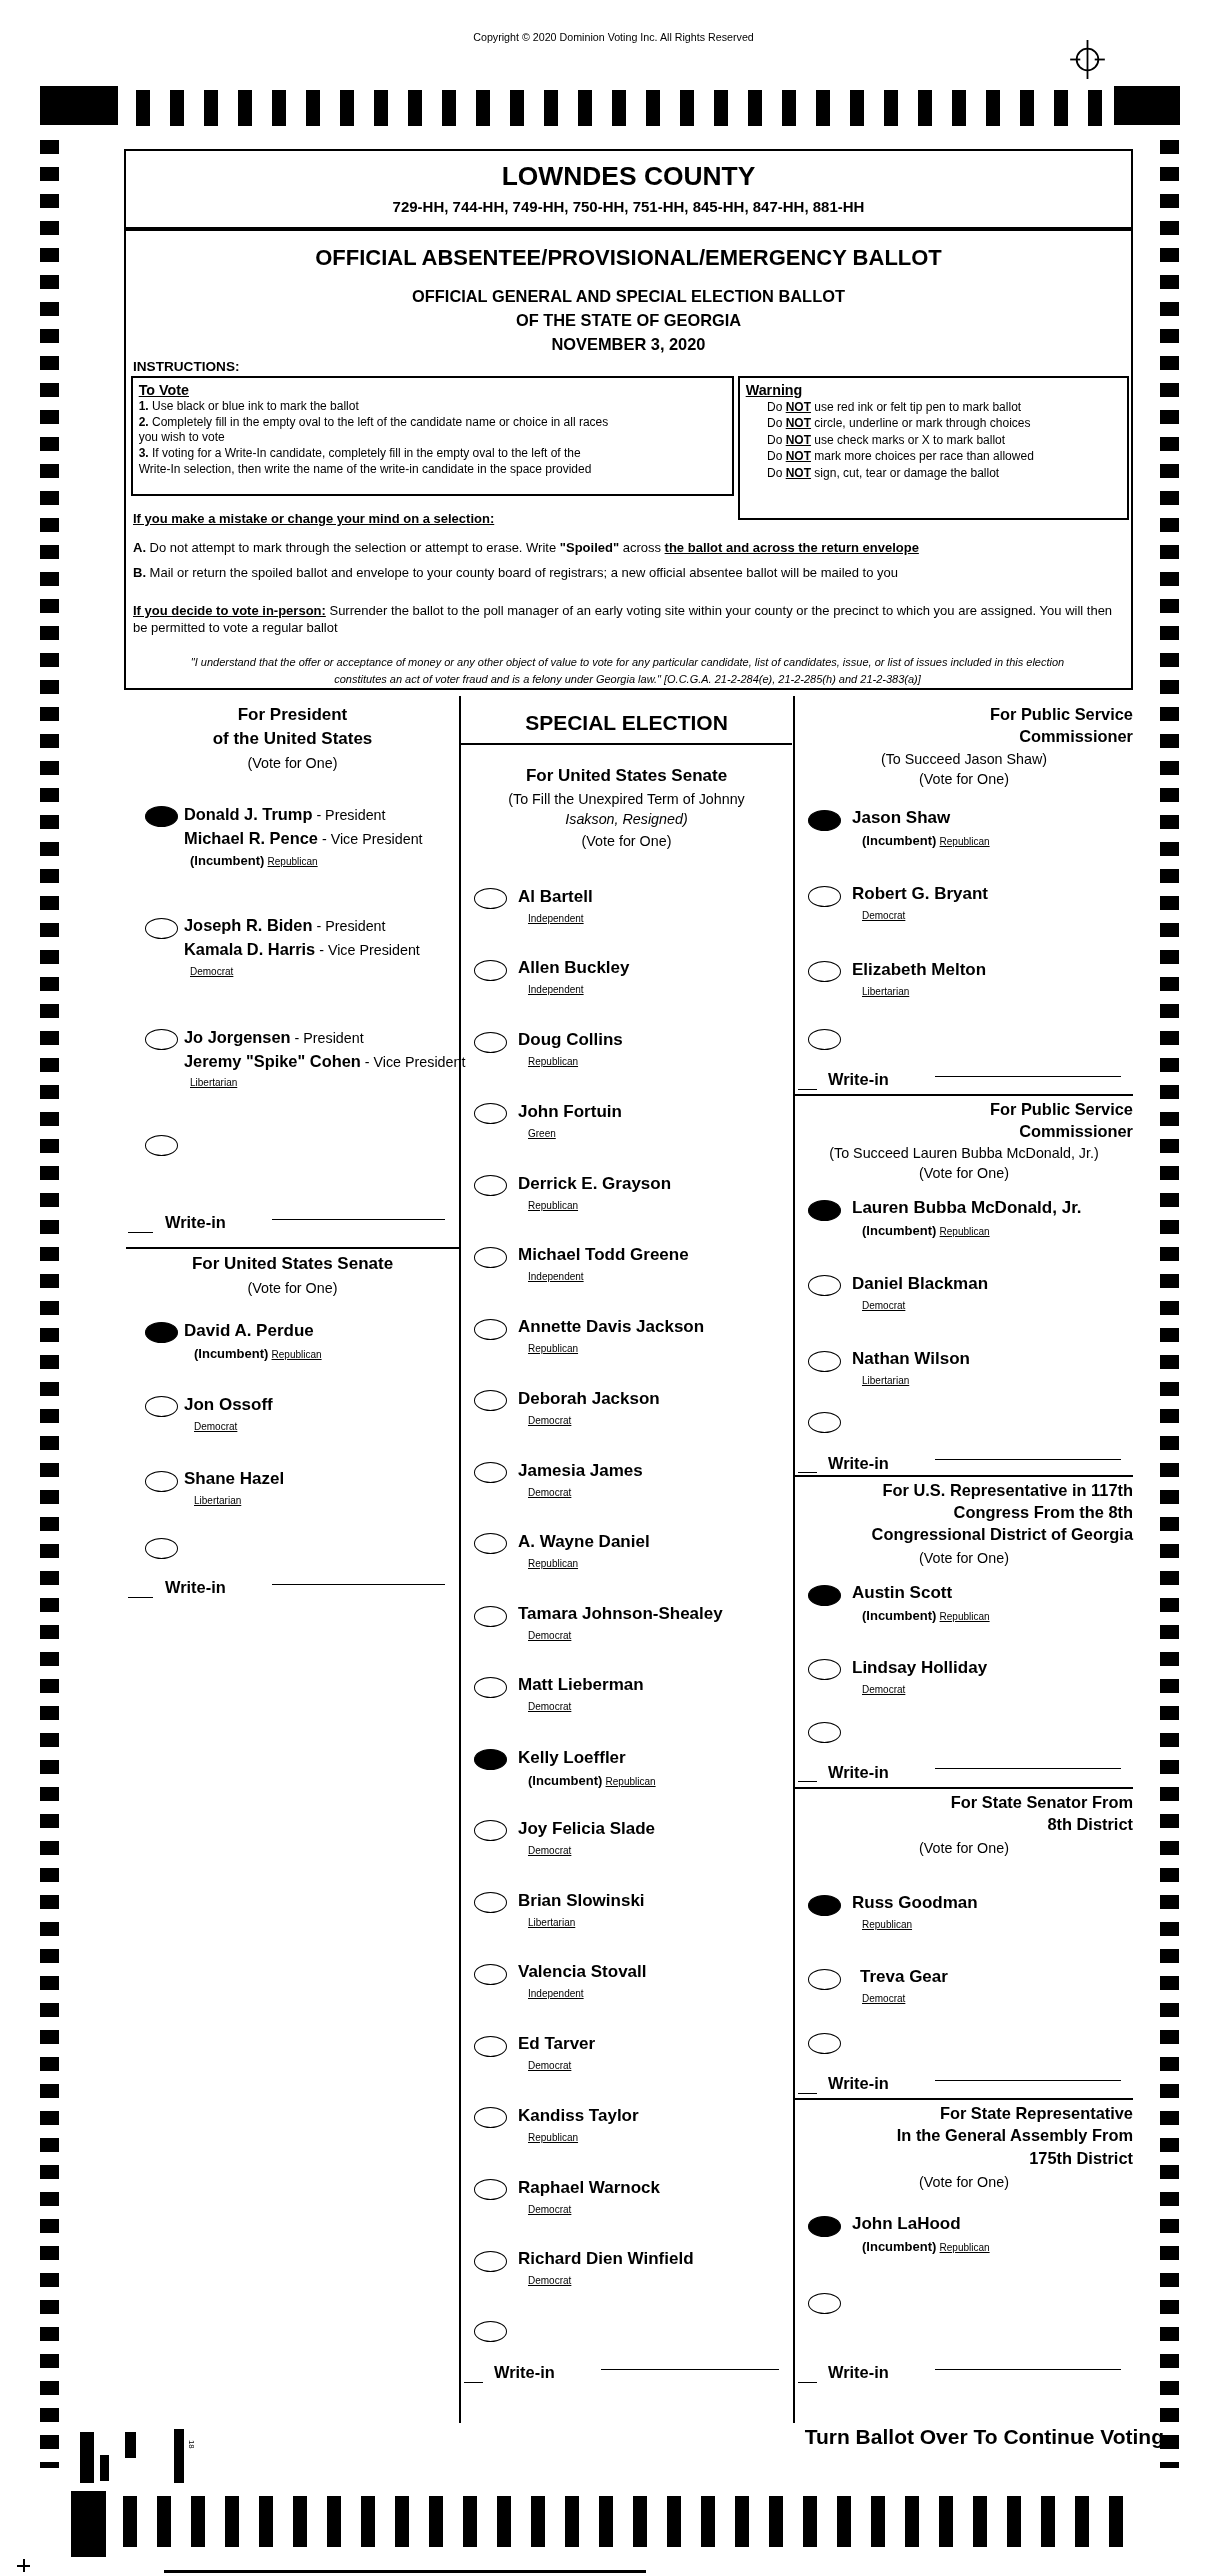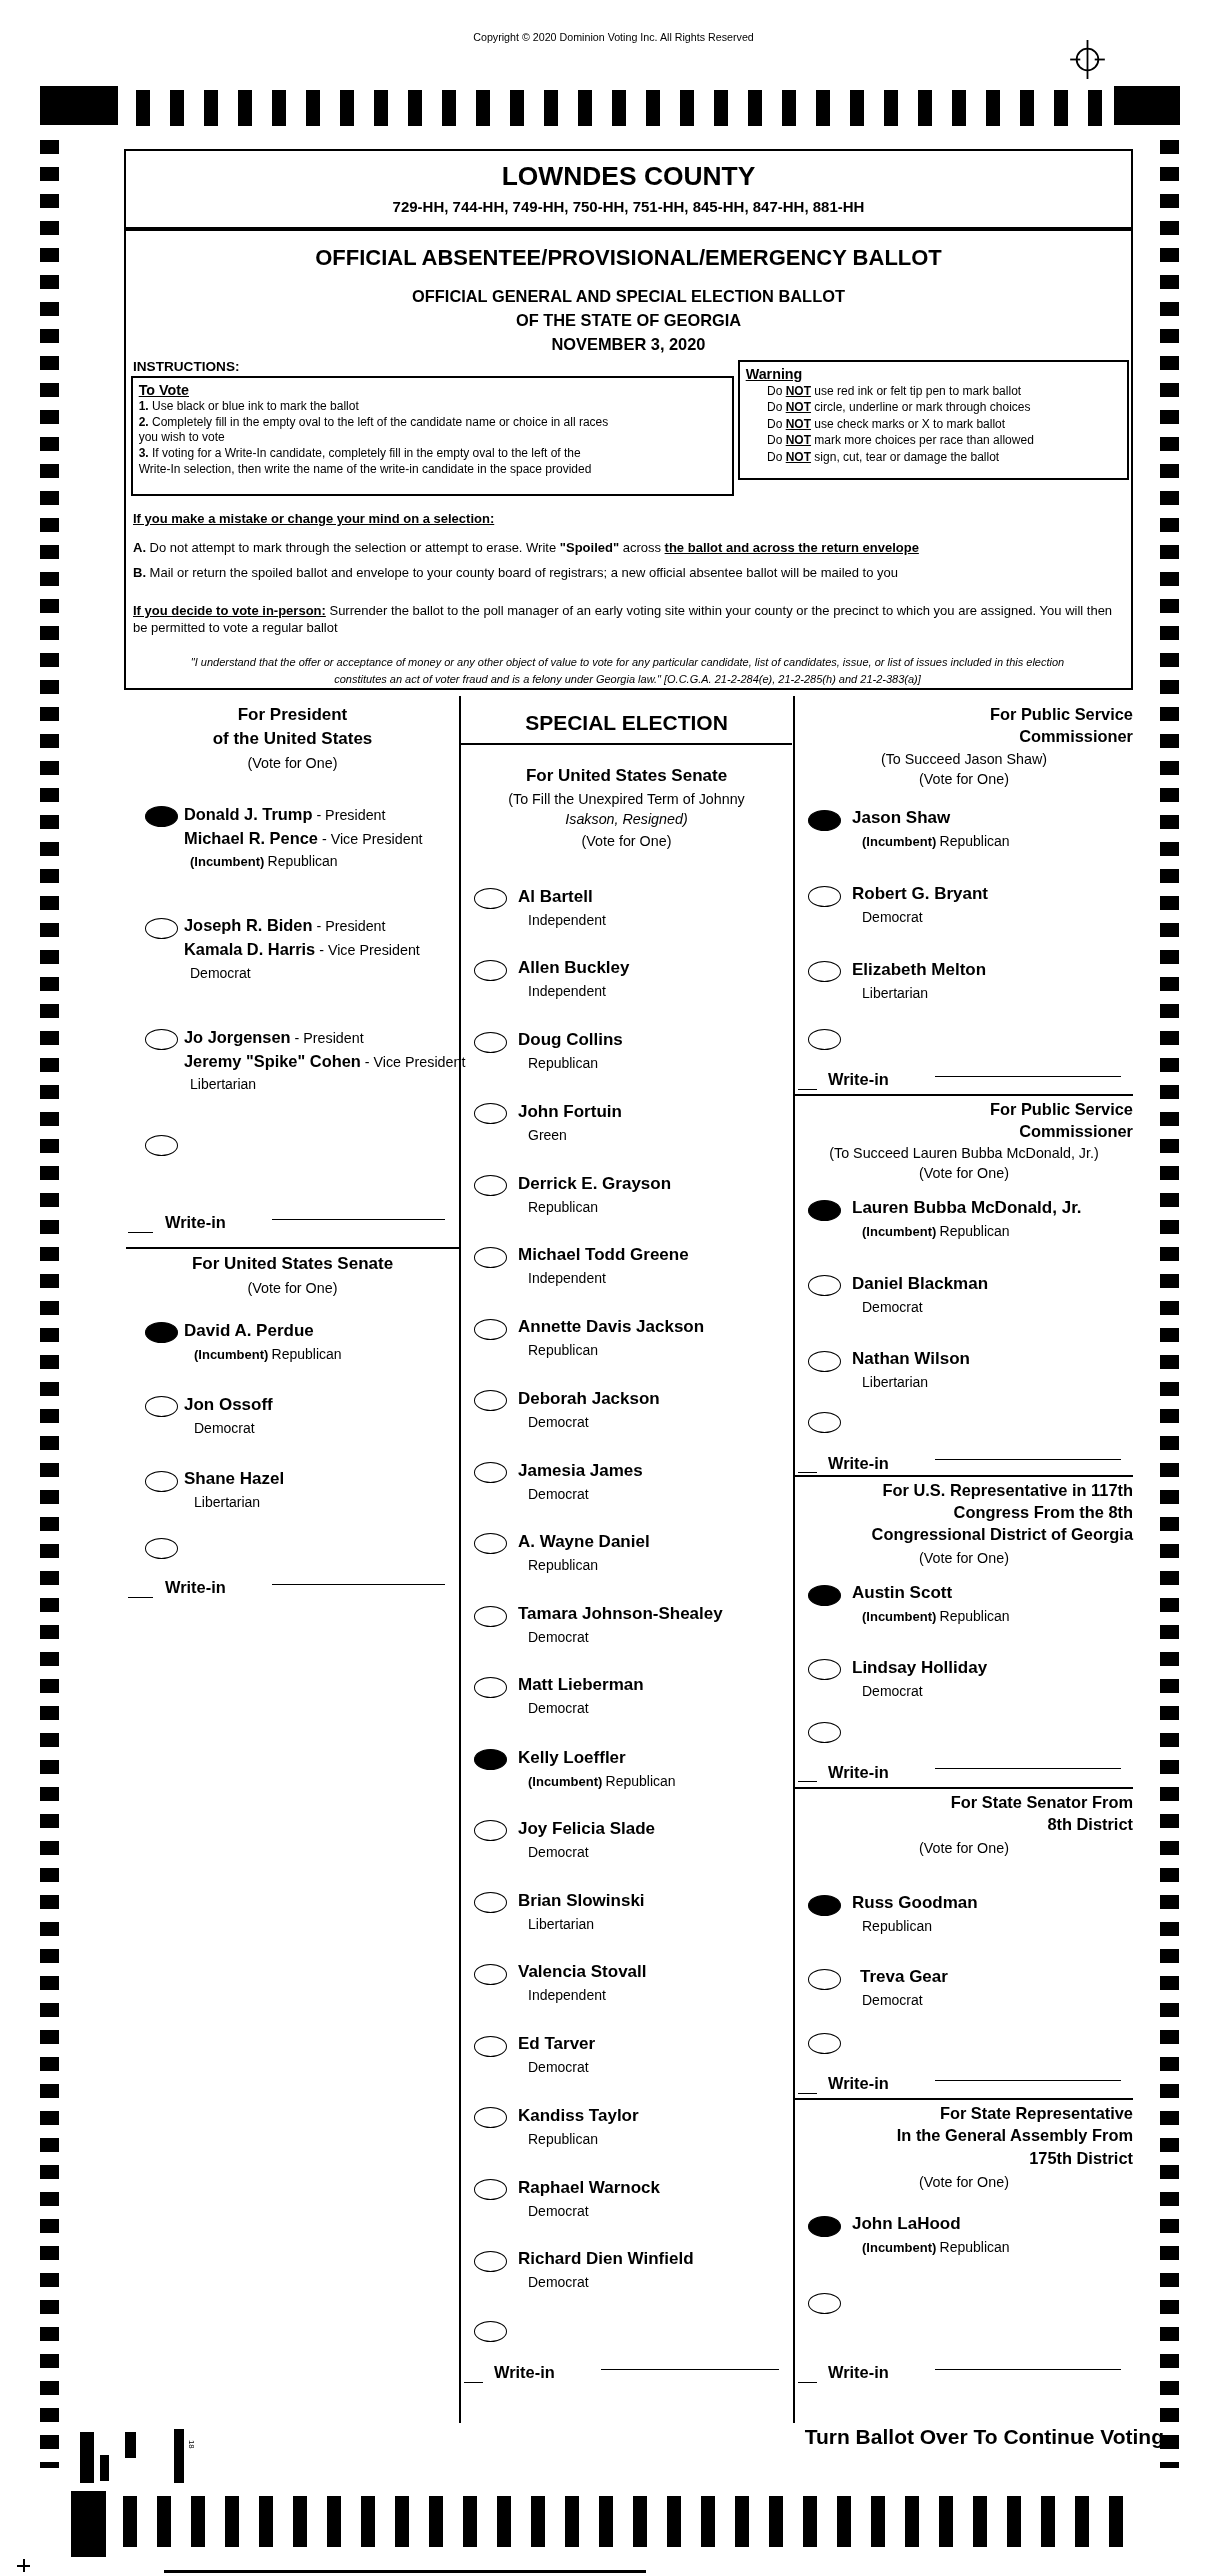--- a/index.html
+++ b/index.html
@@ -29,21 +29,21 @@
   .felony{font-size:11px;font-style:italic;line-height:17px;text-align:center;}
   
   .race-banner{font-size:21px;font-weight:bold;text-align:center;white-space:nowrap;}
   .race-title{font-size:17px;font-weight:bold;text-align:center;white-space:nowrap;}
   .race-title.sm{font-size:16.4px;text-align:right;}
   .race-subtitle{font-size:14.3px;text-align:center;white-space:nowrap;}
   .race-votefor{font-size:14.3px;text-align:center;}
   .cand-name{font-size:17px;font-weight:bold;white-space:nowrap;}
   .cand-name.pres{font-size:16.4px;}
   .cand-suffix{font-size:14.3px;font-weight:normal;}
-  .cand-party{font-size:14px;}
+  .cand-party{font-size:10px;text-decoration:underline;}
   .cand-incumbent{font-size:13px;font-weight:bold;}
   .oval{width:33px;height:21px;border:1.4px solid #000;border-radius:50%;box-sizing:border-box;background:#fff;}
   .oval.filled{background:#000;border-color:#000;}
   .race-sep{height:2.1px;background:#000;}
   .vsep{width:2.1px;background:#000;}
   .writein-label{font-size:16.4px;font-weight:bold;white-space:nowrap;}
   .writein-line{border-top:1.4px solid #000;height:0;}
   .turnover{font-size:21px;font-weight:bold;white-space:nowrap;}
   .stub-num{font-size:7.8px;writing-mode:vertical-rl;}
   .copyright{font-size:10.7px;text-align:center;}
@@ -83,21 +83,21 @@
 
   <div class="abs ibox" style="left:131px;top:376px;width:603px;height:120px;">
     <div class="instr-title" style="margin:3.6px 0 1.4px 5.7px;">To Vote</div>
     <div id="tovote-items" style="margin-left:5.7px;width:471px;">
         <div class="instr-text"><span class="b">1. </span>Use black or blue ink to mark the ballot</div>
         <div class="instr-text"><span class="b">2. </span>Completely fill in the empty oval to the left of the candidate name or choice in all races you wish to vote</div>
         <div class="instr-text"><span class="b">3. </span>If voting for a Write-In candidate, completely fill in the empty oval to the left of the Write-In selection, then write the name of the write-in candidate in the space provided</div>
       </div>
   </div>
 
-  <div class="abs ibox" style="left:738px;top:360px;width:391px;height:120px;">
+  <div class="abs ibox" style="left:738px;top:376px;width:391px;height:144px;">
     <div class="instr-title" style="margin:3.6px 0 1.4px 5.7px;">Warning</div>
     <div id="warning-items" style="margin-left:27px;width:357px;">
         <div class="instr-text" style="line-height: 16.4px;">Do <span class="b u">NOT</span> use red ink or felt tip pen to mark ballot</div>
         <div class="instr-text" style="line-height: 16.4px;">Do <span class="b u">NOT</span> circle, underline or mark through choices</div>
         <div class="instr-text" style="line-height: 16.4px;">Do <span class="b u">NOT</span> use check marks or X to mark ballot</div>
         <div class="instr-text" style="line-height: 16.4px;">Do <span class="b u">NOT</span> mark more choices per race than allowed</div>
         <div class="instr-text" style="line-height: 16.4px;">Do <span class="b u">NOT</span> sign, cut, tear or damage the ballot</div>
       </div>
   </div>
 

